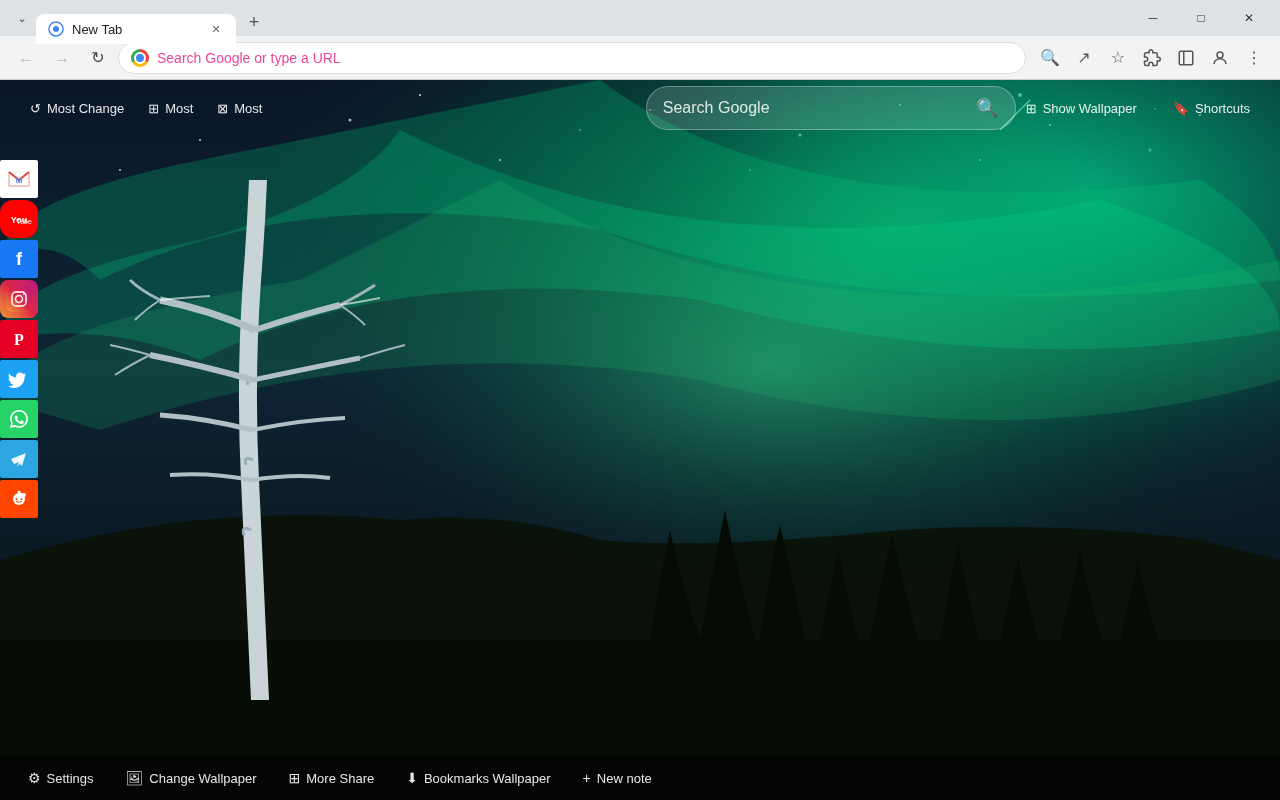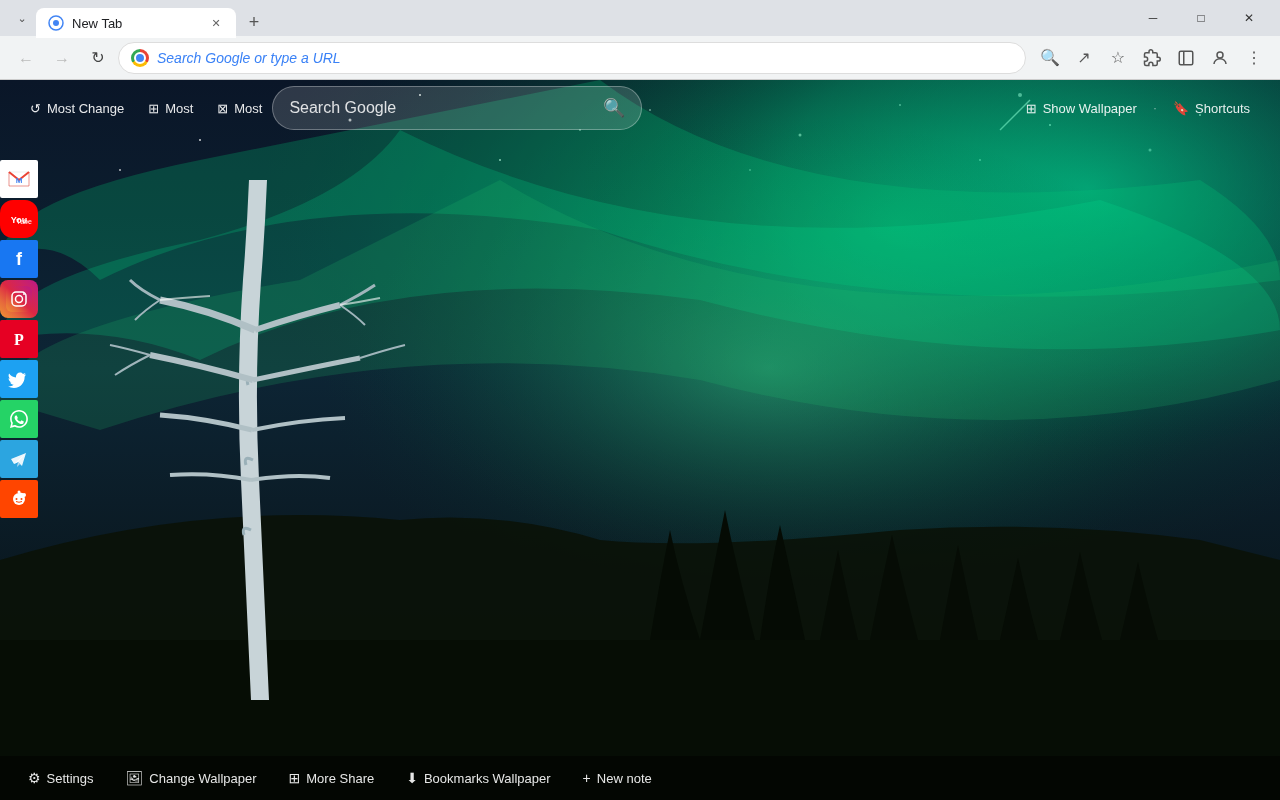--- a/index.html
+++ b/index.html
@@ -4,49 +4,49 @@
   <style>
     * { margin: 0; padding: 0; box-sizing: border-box; }
     body { width: 1280px; height: 800px; overflow: hidden; font-family: 'Segoe UI', Arial, sans-serif; }
 
     
     .browser-frame { width: 1280px; height: 800px; display: flex; flex-direction: column; background: #dee1e6; }
 
     
     .title-bar { height: 36px; background: #dee1e6; display: flex; align-items: center; padding: 0 8px; user-select: none; }
     .tab-strip { display: flex; align-items: flex-end; flex: 1; height: 100%; }
-    .tab { display: flex; align-items: center; background: #ffffff; border-radius: 8px 8px 0 0; padding: 0 12px; height: 30px; min-width: 200px; max-width: 240px; gap: 8px; position: relative; top: 2px; }
+    .tab { display: flex; align-items: center; background: #ffffff; border-radius: 8px 8px 0 0; padding: 0 12px; height: 30px; min-width: 200px; max-width: 240px; gap: 8px; position: relative; top: 8px; }
     .tab-favicon { width: 16px; height: 16px; }
     .tab-title { font-size: 13px; color: #202124; flex: 1; white-space: nowrap; overflow: hidden; text-overflow: ellipsis; }
     .tab-close { width: 16px; height: 16px; border-radius: 50%; display: flex; align-items: center; justify-content: center; font-size: 11px; color: #666; cursor: pointer; }
     .new-tab-btn { width: 28px; height: 28px; display: flex; align-items: center; justify-content: center; border-radius: 50%; cursor: pointer; font-size: 18px; color: #555; margin-left: 4px; }
     .window-controls { display: flex; gap: 2px; margin-left: auto; align-items: center; }
     .win-btn { width: 46px; height: 32px; display: flex; align-items: center; justify-content: center; cursor: pointer; font-size: 12px; color: #333; }
     .tab-menu { width: 28px; height: 28px; display: flex; align-items: center; justify-content: center; cursor: pointer; font-size: 11px; color: #555; }
 
     
     .nav-bar { height: 44px; background: #f1f3f4; display: flex; align-items: center; padding: 0 10px; gap: 4px; border-bottom: 1px solid #ccc; }
     .nav-btn { width: 32px; height: 32px; border-radius: 50%; display: flex; align-items: center; justify-content: center; cursor: pointer; color: #444; font-size: 16px; }
     .nav-btn.disabled { color: #bbb; cursor: default; }
     .address-bar { flex: 1; height: 32px; background: #fff; border-radius: 16px; display: flex; align-items: center; padding: 0 12px; gap: 8px; border: 1px solid #ddd; cursor: text; }
     .chrome-logo { width: 18px; height: 18px; border-radius: 50%; background: conic-gradient(#ea4335 0deg 120deg, #fbbc04 120deg 240deg, #34a853 240deg 360deg); position: relative; }
     .chrome-logo::after { content: ''; position: absolute; top: 50%; left: 50%; transform: translate(-50%, -50%); width: 8px; height: 8px; border-radius: 50%; background: #4285f4; border: 2px solid white; }
-    .address-text { flex: 1; font-size: 14px; color: #3b82f6; white-space: nowrap; overflow: hidden; text-overflow: ellipsis; font-style: italic; }
+    .address-text { flex: 1; font-size: 14px; color: #ec4899; white-space: nowrap; overflow: hidden; text-overflow: ellipsis; }
     .toolbar-icons { display: flex; align-items: center; gap: 2px; margin-left: 4px; }
     .toolbar-icon { width: 32px; height: 32px; border-radius: 50%; display: flex; align-items: center; justify-content: center; cursor: pointer; color: #555; font-size: 16px; }
 
     
     .new-tab-content { flex: 1; position: relative; overflow: hidden; }
 
     
     .top-bar { position: absolute; top: 0; left: 0; right: 0; height: 56px; display: flex; align-items: center; padding: 0 20px; z-index: 10; }
     .top-left { display: flex; align-items: center; gap: 4px; }
     .top-item { display: flex; align-items: center; gap: 6px; padding: 6px 10px; color: rgba(255,255,255,0.9); font-size: 13px; cursor: pointer; border-radius: 4px; }
     .top-item-icon { font-size: 13px; }
-    .search-center { flex: 1; display: flex; justify-content: flex-start; }
+    .search-center { flex: 1; display: flex; justify-content: flex-end; }
     .search-box { width: 370px; height: 44px; background: rgba(255,255,255,0.15); border: 1px solid rgba(255,255,255,0.3); border-radius: 22px; display: flex; align-items: center; padding: 0 16px; gap: 10px; cursor: text; }
     .search-text { flex: 1; font-size: 16px; color: rgba(255,255,255,0.85); }
     .search-icon-btn { color: rgba(255,255,255,0.8); font-size: 18px; cursor: pointer; }
     .top-right { display: flex; align-items: center; gap: 6px; }
     .top-right-item { display: flex; align-items: center; gap: 6px; padding: 6px 10px; color: rgba(255,255,255,0.9); font-size: 13px; cursor: pointer; }
 
     
     .side-icons { position: absolute; left: 0; top: 80px; bottom: 80px; width: 40px; display: flex; flex-direction: column; z-index: 10; }
     .side-icon { width: 38px; height: 38px; display: flex; align-items: center; justify-content: center; cursor: pointer; overflow: hidden; border-radius: 2px; margin-bottom: 2px; }
     .gmail-icon { background: white; border-radius: 2px; }

